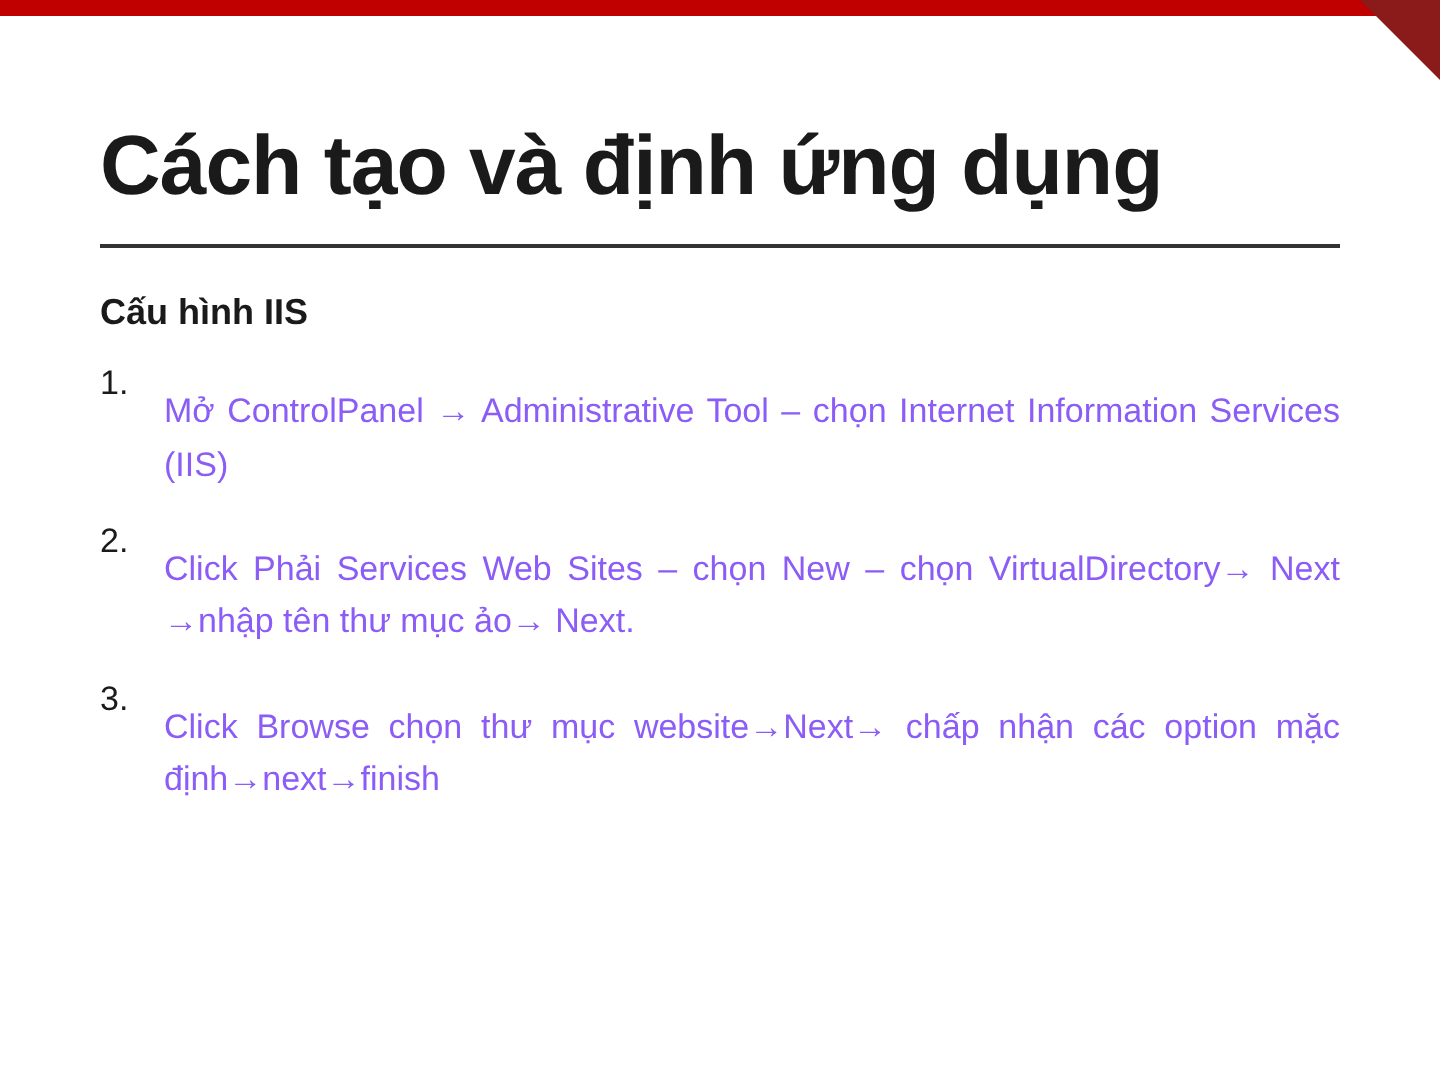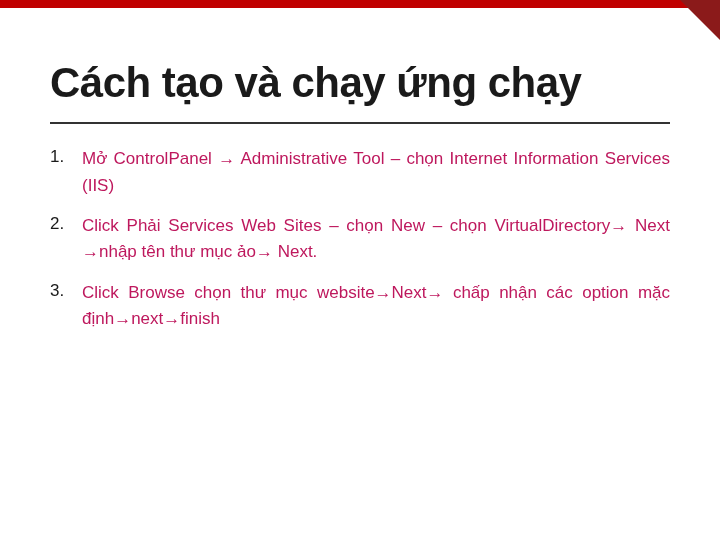--- a/index.html
+++ b/index.html
@@ -81,37 +81,39 @@
     .list-number {
       font-size: 17px;
       color: #1a1a1a;
       min-width: 32px;
       padding-top: 1px;
       font-weight: normal;
     }
 
     .list-text {
       font-size: 17px;
-      color: #be185d;
+      color: #8b5cf6;
       line-height: 1.55;
       text-align: justify;
       flex: 1;
+      margin-top: 12px;
     }
   </style>
 </head>
 <body>
 
 <div class="slide-container">
   <div class="top-bar"></div>
   <div class="corner-accent"></div>
 
-  <h1 class="title">Cách tạo và chạy ứng chạy</h1>
+  <h1 class="title">Cách tạo và định ứng dụng</h1>
 
   <div class="divider"></div>
 
+  <div class="subtitle">Cấu hình IIS</div>
 
   <ul class="list">
     <li class="list-item">
       <span class="list-number">1.</span>
       <span class="list-text">Mở  ControlPanel → Administrative  Tool  – chọn Internet Information Services (IIS)</span>
     </li>
     <li class="list-item">
       <span class="list-number">2.</span>
       <span class="list-text">Click Phải Services Web Sites – chọn New – chọn VirtualDirectory→ Next →nhập tên thư mục ảo→ Next.</span>
     </li>

